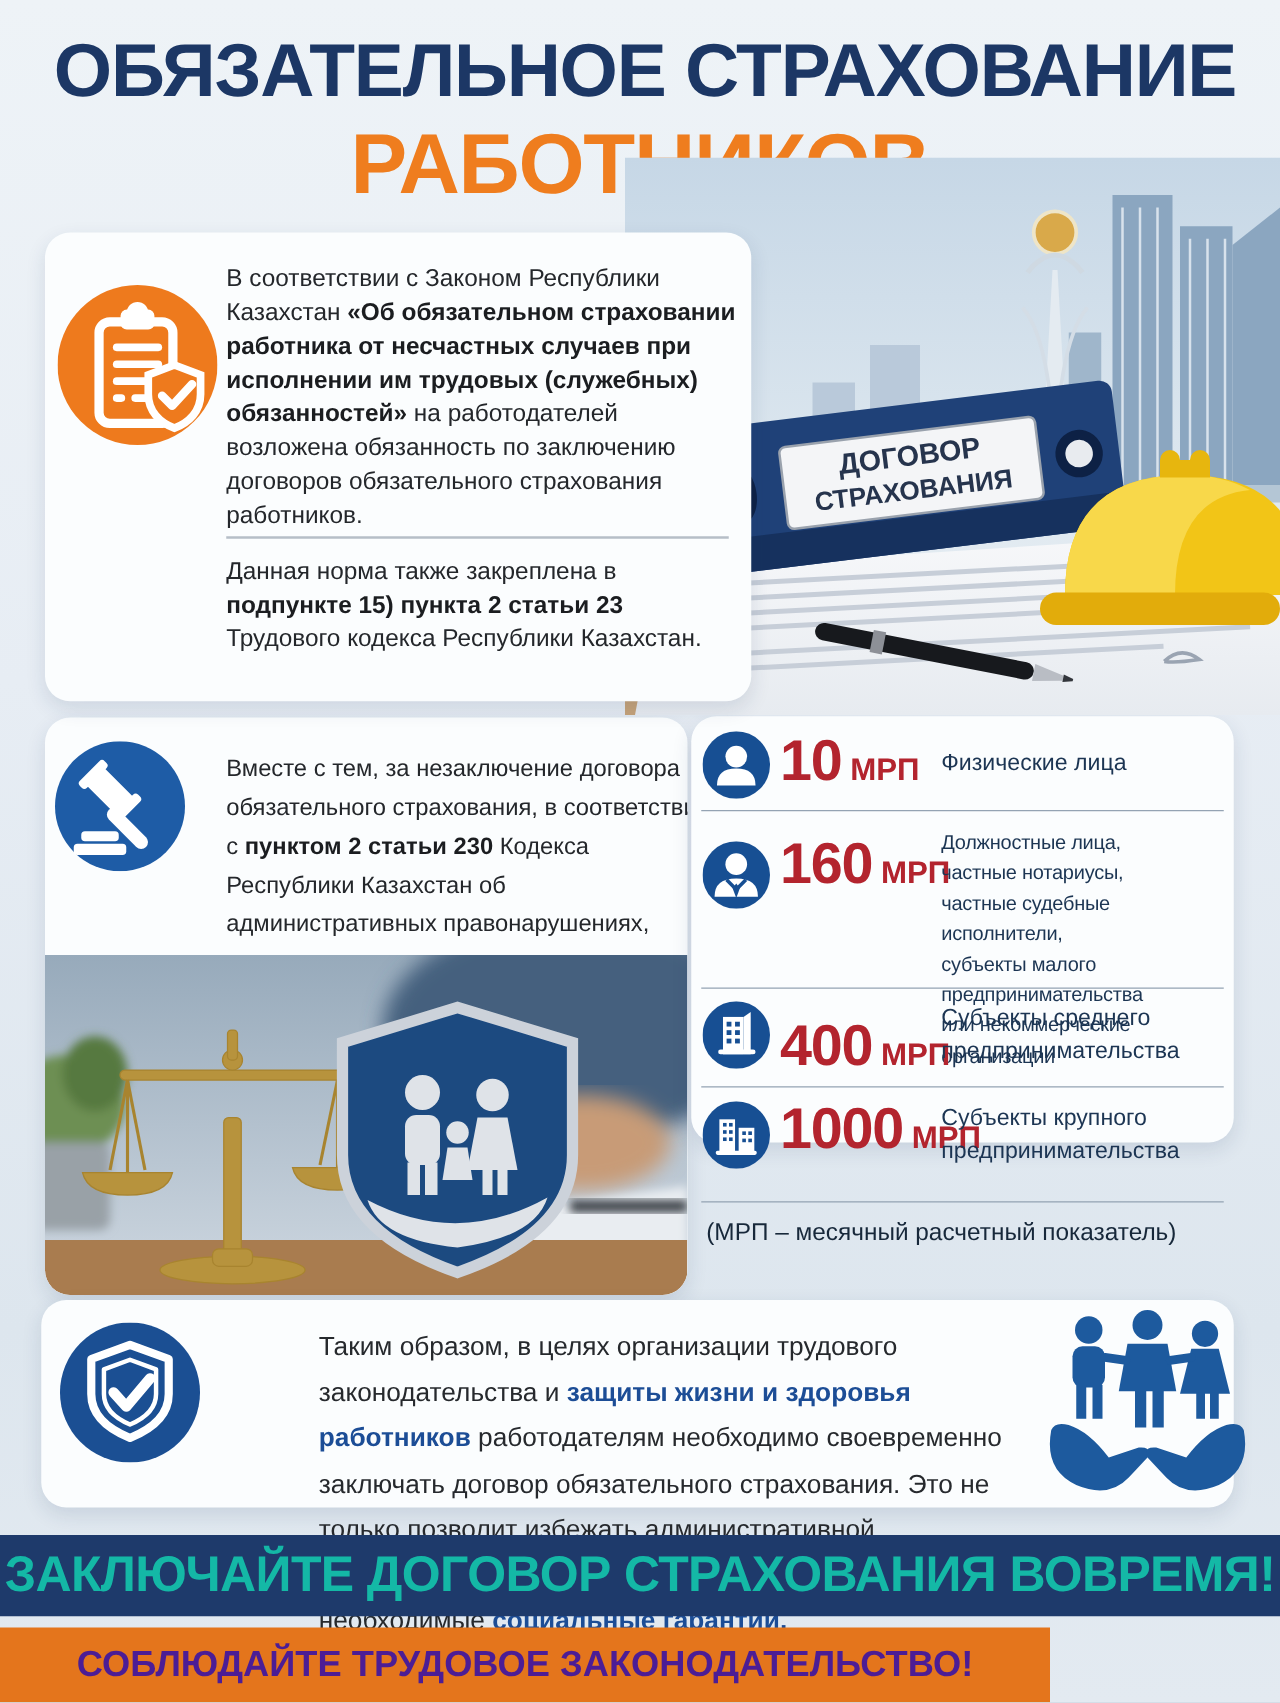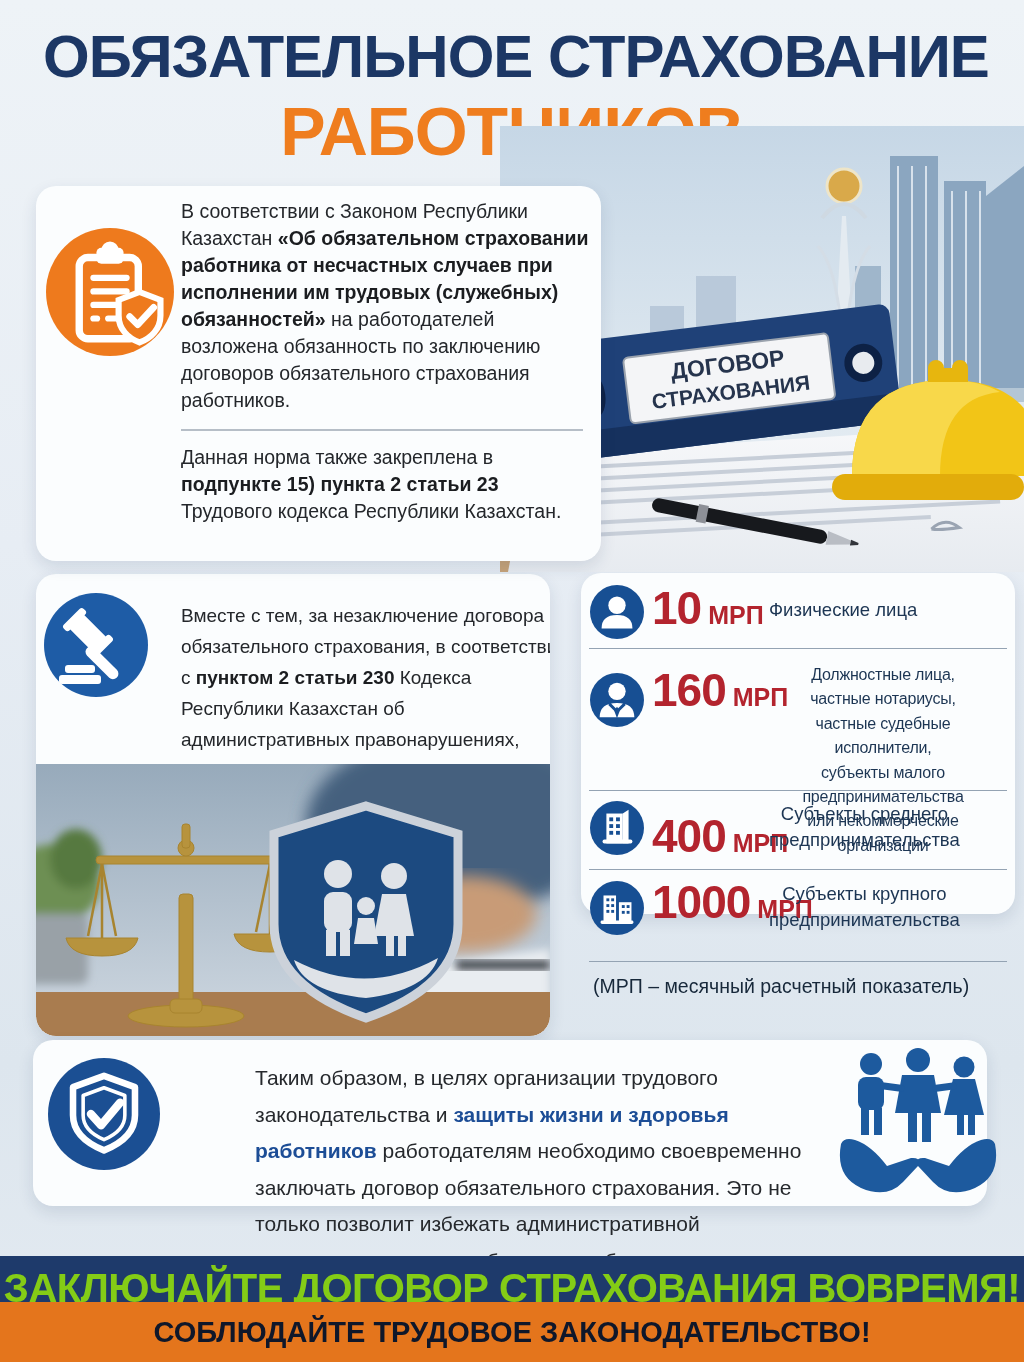--- a/index.html
+++ b/index.html
@@ -9,57 +9,57 @@
   
   .title1{position:absolute;left:0;top:18px;width:1024px;text-align:center;
           font-size:60px;font-weight:700;letter-spacing:-1px;color:#1c3765;margin:4px;}
   .title2{position:absolute;left:0;top:92px;width:1024px;text-align:center;
           font-size:68px;font-weight:700;letter-spacing:-1px;color:#ef7d1e;margin:0;}
   
   .card{position:absolute;background:#fbfdfe;border-radius:20px;
         box-shadow:0 6px 16px rgba(25,50,90,.12);}
   .card-law{left:36px;top:186px;width:565px;height:375px;z-index:2;}
   .card-penalty{left:36px;top:574px;width:514px;height:462px;overflow:hidden;}
-  .card-fines{left:553px;top:573px;width:434px;height:341px;margin-left:28px;}
+  .card-fines{left:553px;top:573px;width:434px;height:341px;}
   .card-conclusion{left:33px;top:1040px;width:954px;height:166px;}
   
   .icon-circle{position:absolute;border-radius:50%;}
   .ic-law{left:10px;top:42px;width:128px;height:128px;}
   .ic-gavel{left:8px;top:19px;width:104px;height:104px;}
   .ic-conclusion{left:15px;top:18px;width:112px;height:112px;}
   
   .body-text{position:absolute;color:#24272b;font-size:19.5px;line-height:27px;margin:0;}
-  .law-p1{left:145px;top:12px;width:408px;}
+  .law-p1{left:145px;top:24px;width:408px;}
   .law-div{position:absolute;left:145px;top:243px;width:402px;height:2px;background:#b6bec7;}
   .law-p2{left:145px;top:258px;width:408px;line-height:27px;}
   .pen-p{left:145px;top:26px;width:394px;line-height:31px;font-size:19px;}
   .body-text b{color:#1b1d20;}
   .con-p{left:222px;top:20px;width:560px;font-size:21px;line-height:36.5px;color:#26292d;}
   .con-p b{color:#1c4d96;}
   
   .fr-icon{position:absolute;left:9px;width:54px;height:54px;}
   .fr-value{position:absolute;left:71px;display:flex;align-items:baseline;color:#b3242e;}
   .fr-value .v{font-size:46px;font-weight:700;letter-spacing:-1px;}
   .fr-value .u{font-size:25px;font-weight:700;margin-left:7px;}
-  .fr-label{position:absolute;left:188px;color:#1c3553;font-size:18.5px;line-height:26px;
-            white-space:pre-line;text-align:center;}
+  .fr-label{position:absolute;left:200px;color:#1c3553;font-size:18.5px;line-height:26px;
+            white-space:pre-line;}
   .fr-label.small{font-size:16px;line-height:24.4px;letter-spacing:-0.2px;width:228px;}
   .fr-div{position:absolute;left:8px;width:418px;height:1px;background:#94a3b3;}
   .fines-note{position:absolute;left:12px;top:402px;font-size:19.5px;color:#17283a;}
   
   .photo-top{position:absolute;left:500px;top:126px;width:524px;height:446px;z-index:1;}
   .photo-mid{position:absolute;left:0;top:190px;width:514px;height:272px;
              border-radius:0 0 20px 20px;overflow:hidden;}
   .family-hands{position:absolute;left:800px;top:8px;width:170px;height:150px;}
   
   .banner-blue{position:absolute;left:0;top:1228px;width:1024px;height:65px;background:#1e3a6b;
-               display:flex;align-items:center;justify-content:center;color:#84cc16;
-               font-size:40px;font-weight:700;letter-spacing:-0.5px;margin-top:28px;}
-  .banner-orange{position:absolute;left:0;top:1302px;width:1024px;height:60px;background:#e4751c;
-               display:flex;align-items:center;justify-content:center;color:#0f172a;
+               display:flex;align-items:center;justify-content:center;color:#14b8a6;
+               font-size:40px;font-weight:700;letter-spacing:-0.5px;}
+  .banner-orange{position:absolute;left:0;top:1302px;width:840px;height:60px;background:#e4751c;
+               display:flex;align-items:center;justify-content:center;color:#4c1d95;
                font-size:29px;font-weight:700;}
 </style>
 </head>
 <body>
 
 <div class="page">
 
   <div class="photo-top">
     <svg width="524" height="446" viewBox="0 0 524 446">
       <defs>

